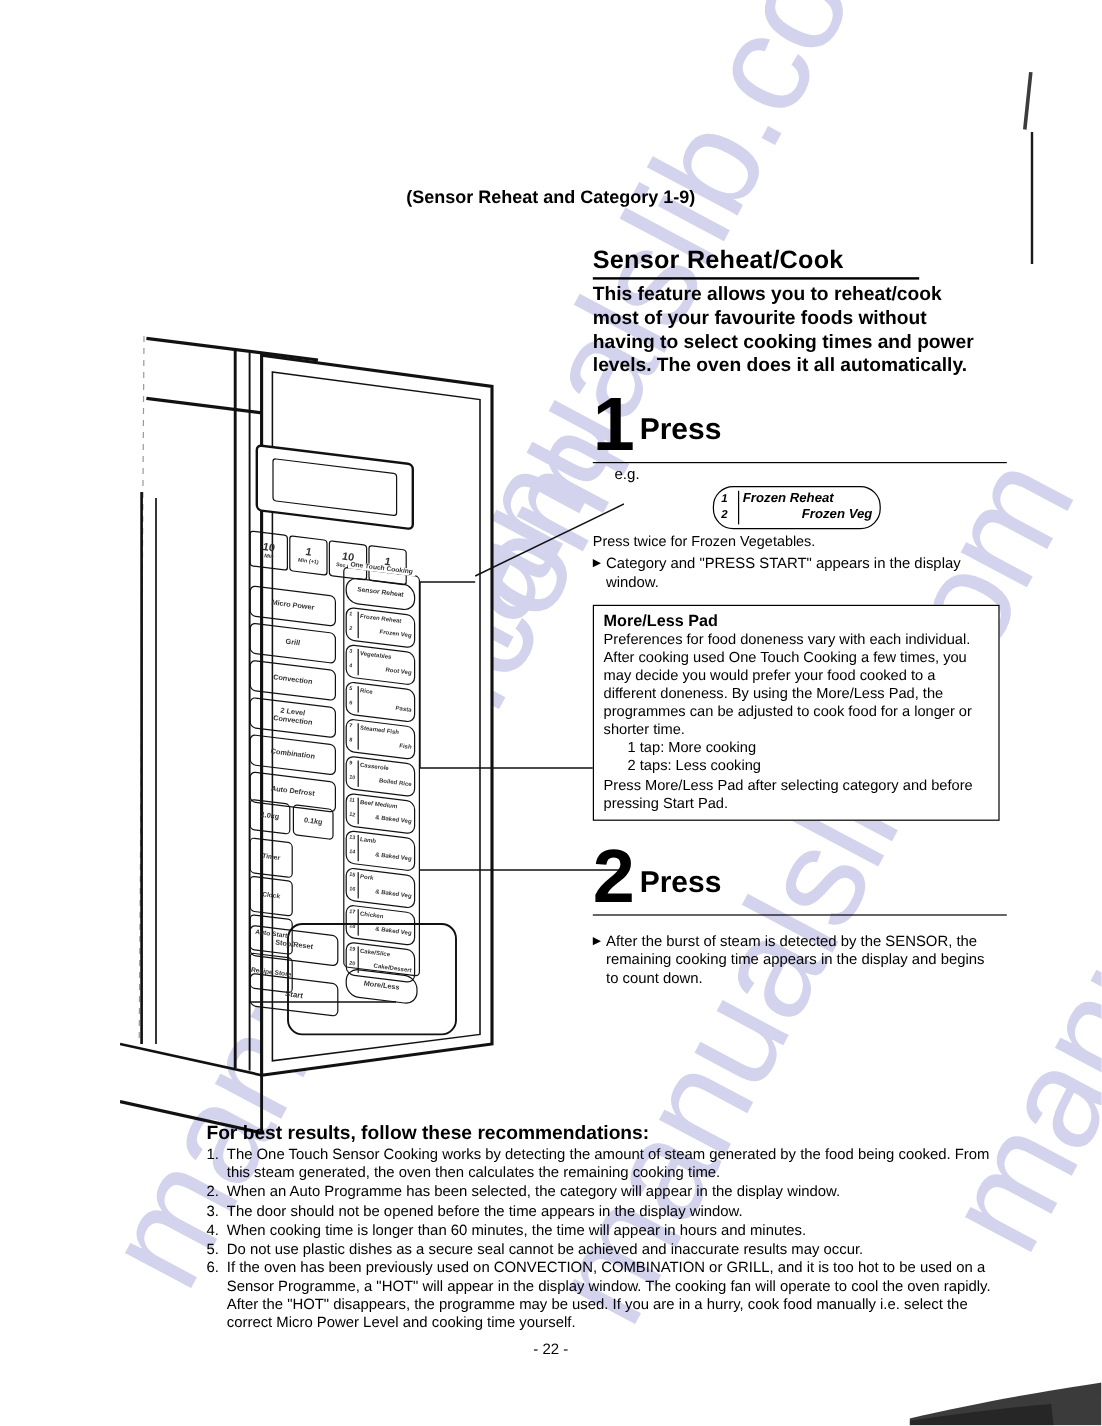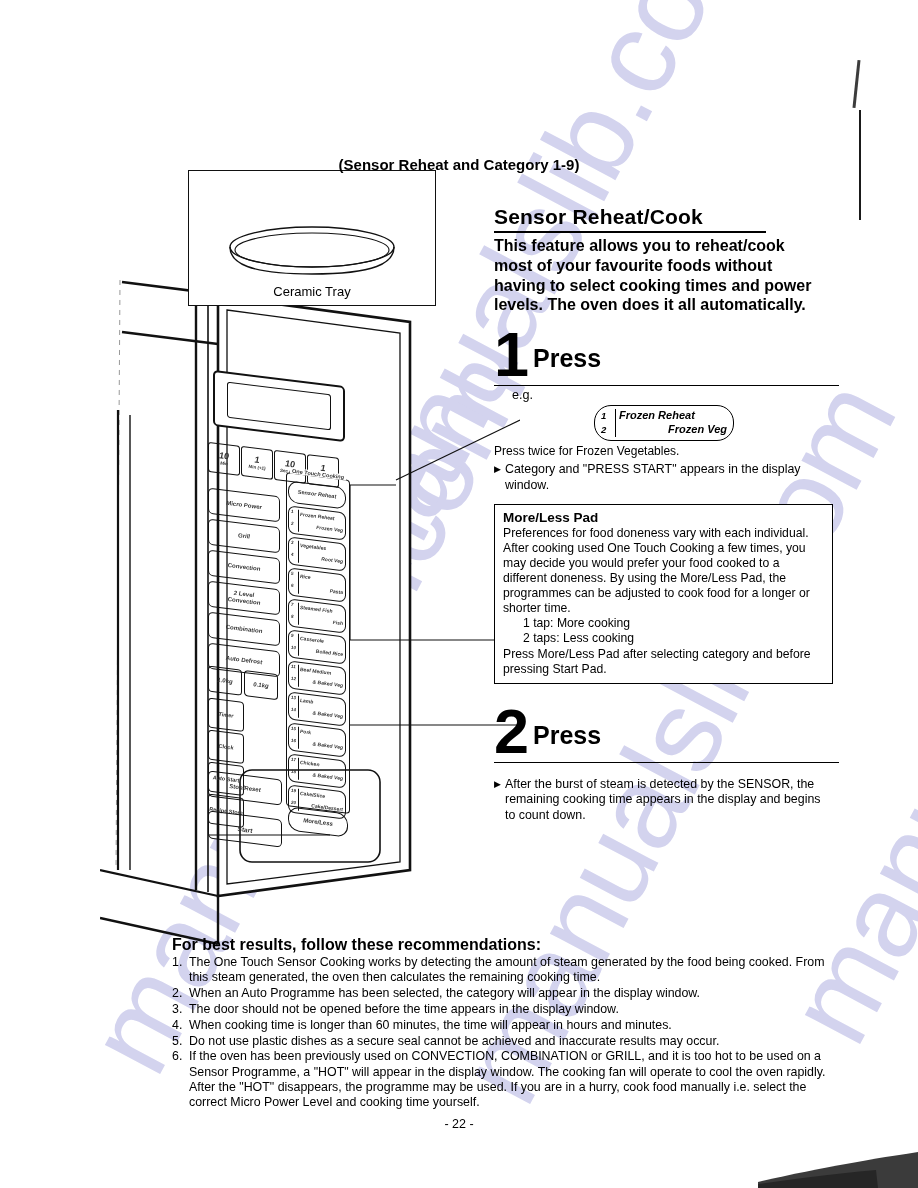--- a/index.html
+++ b/index.html
@@ -125,28 +125,20 @@
 
   <div class="watermark">
     <div class="wm-text" style="left:60px;top:1030px;">manualslib.com</div>
     <div class="wm-text" style="left:430px;top:1060px;">manualslib.com</div>
     <div class="wm-text" style="left:760px;top:1000px;">manualslib.com</div>
     <div class="wm-text" style="left:290px;top:560px;">manualslib.com</div>
   </div>
 
   <div class="sub-title">(Sensor Reheat and Category 1-9)</div>
 
-  <div class="tray-box">
-    <svg class="tray-svg" width="246" height="134" viewBox="0 0 246 134">
-      <ellipse cx="123" cy="76" rx="82" ry="20" fill="none" stroke="#111" stroke-width="1.4"></ellipse>
-      <ellipse cx="123" cy="79" rx="77" ry="17" fill="none" stroke="#111" stroke-width="1.1"></ellipse>
-      <path d="M41,76 C41,92 60,103 123,103 C186,103 205,92 205,76" fill="none" stroke="#111" stroke-width="1.4"></path>
-    </svg>
-    <div class="tray-caption">Ceramic Tray</div>
-  </div>
 
   <div class="oven">
     <svg width="420" height="700" viewBox="0 0 420 700">
 
       <path d="M20,10 L16,600" fill="none" stroke="#999" stroke-width="1" stroke-dasharray="5,5"></path>
 
       <path d="M22,12 L165,30" stroke="#111" stroke-width="2.6" fill="none"></path>
       <path d="M22,62 L150,78" stroke="#111" stroke-width="2.6" fill="none"></path>
       <path d="M18,140 L18,600" stroke="#111" stroke-width="2.2" fill="none"></path>
       <path d="M30,145 L30,600" stroke="#111" stroke-width="1.4" fill="none"></path>

